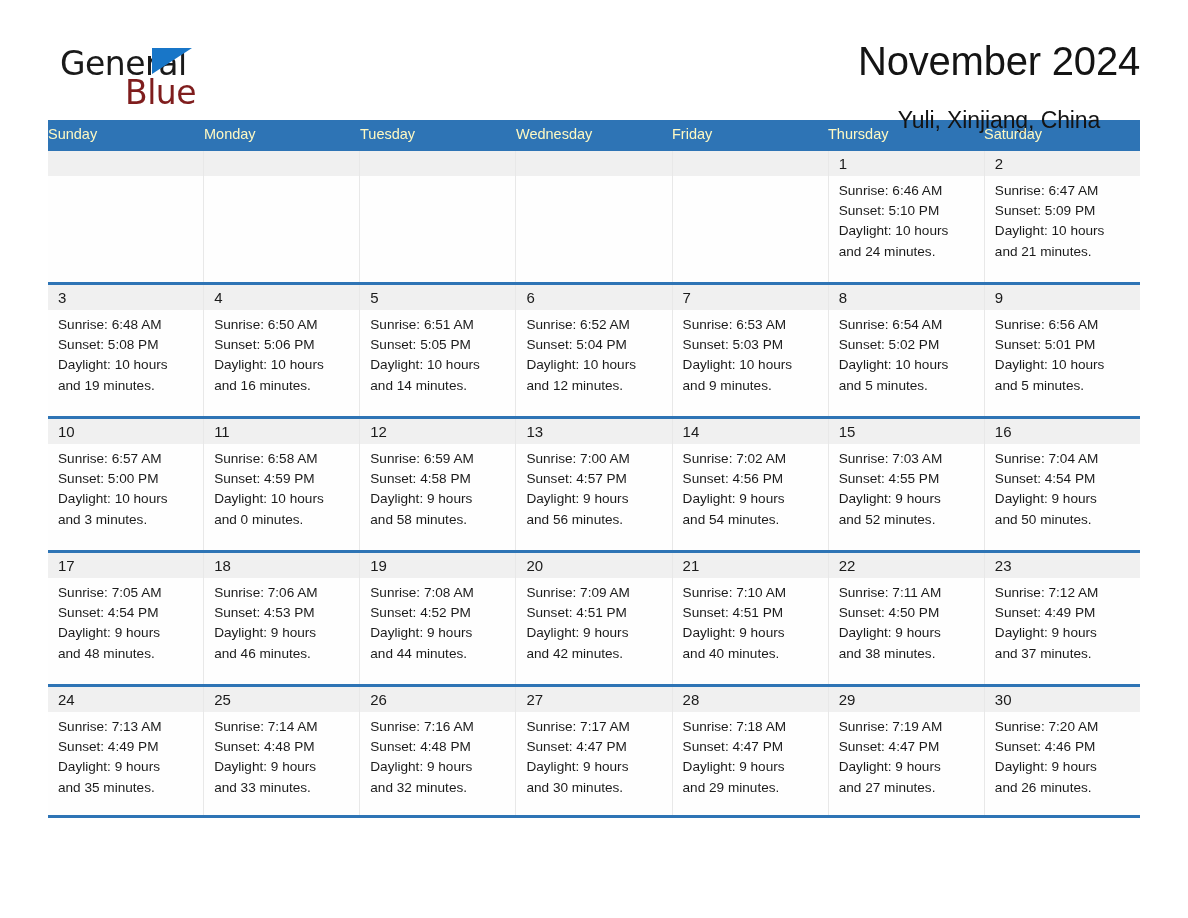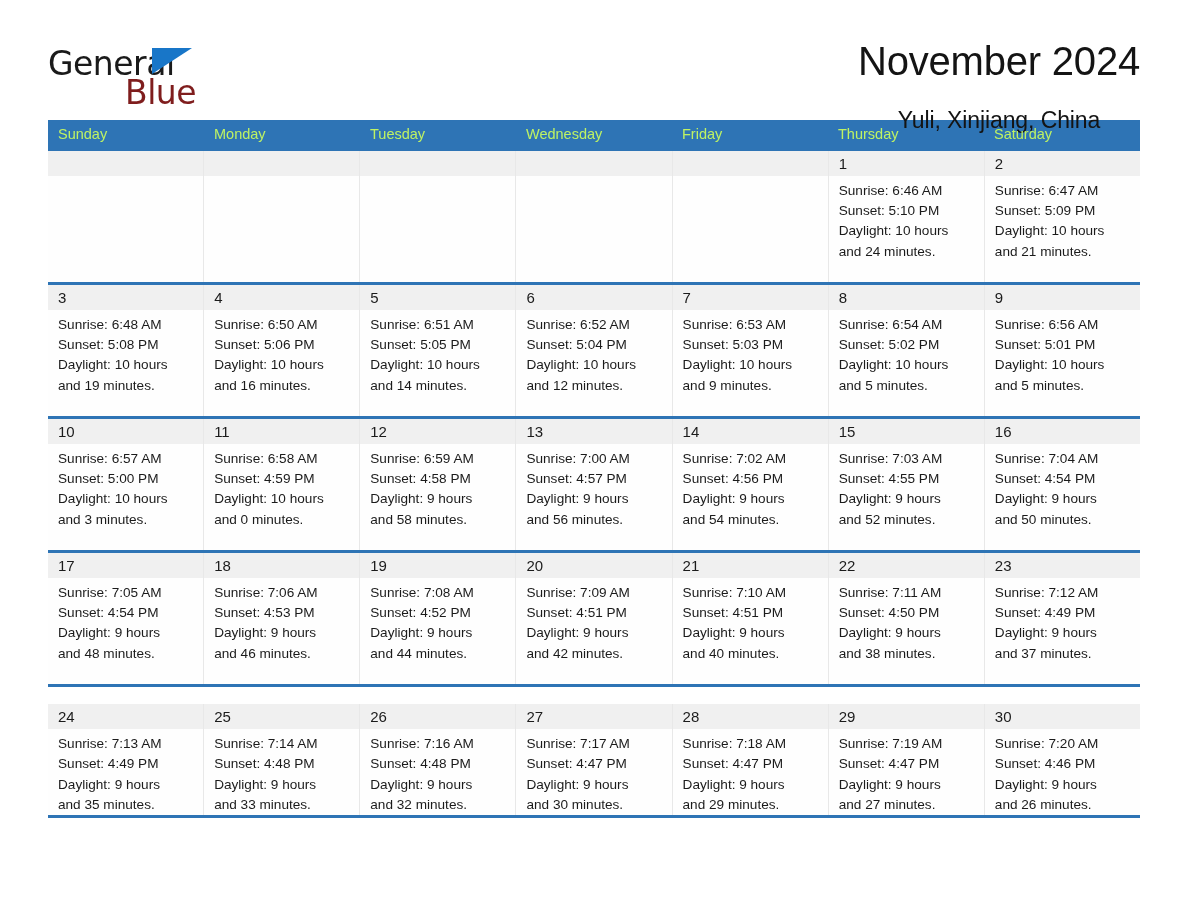--- a/index.html
+++ b/index.html
@@ -32,21 +32,21 @@
     box-sizing: border-box;
   }
   .logo {
     position: relative;
     width: 260px;
     height: 70px;
     user-select: none;
   }
   .logo-general {
     position: absolute;
-    left: 0;
+    left: 12px;
     top: 6px;
     font-size: 33px;
     letter-spacing: -0.5px;
     color: #1a1a1a;
     font-family: "DejaVu Sans", sans-serif;
     font-weight: 400;
   }
   .logo-tri {
     position: absolute;
     left: 104px;
@@ -90,37 +90,35 @@
     width: 1092px;
     margin-top: 10px;
   }
   .dow-row {
     display: flex;
     background: #2e74b5;
     height: 28px;
   }
   .dow {
     flex: 1 1 0;
-    color: #bef264;
+    color: #fef9c3;
     font-size: 14.5px;
     line-height: 28px;
-    padding-left: 10px;
     box-sizing: border-box;
     white-space: nowrap;
   }
 
   .week {
     display: flex;
     border-top: 3px solid #2e74b5;
     height: 134px;
     box-sizing: border-box;
   }
   .week:last-child {
     border-bottom: 3px solid #2e74b5;
-    align-items: flex-end;
   }
   .cell {
     flex: 1 1 0;
     box-sizing: border-box;
     border-right: 1px solid #e8e8e8;
     position: relative;
     background: #fefefe;
     overflow: hidden;
   }
   .cell:last-child { border-right: none; }

